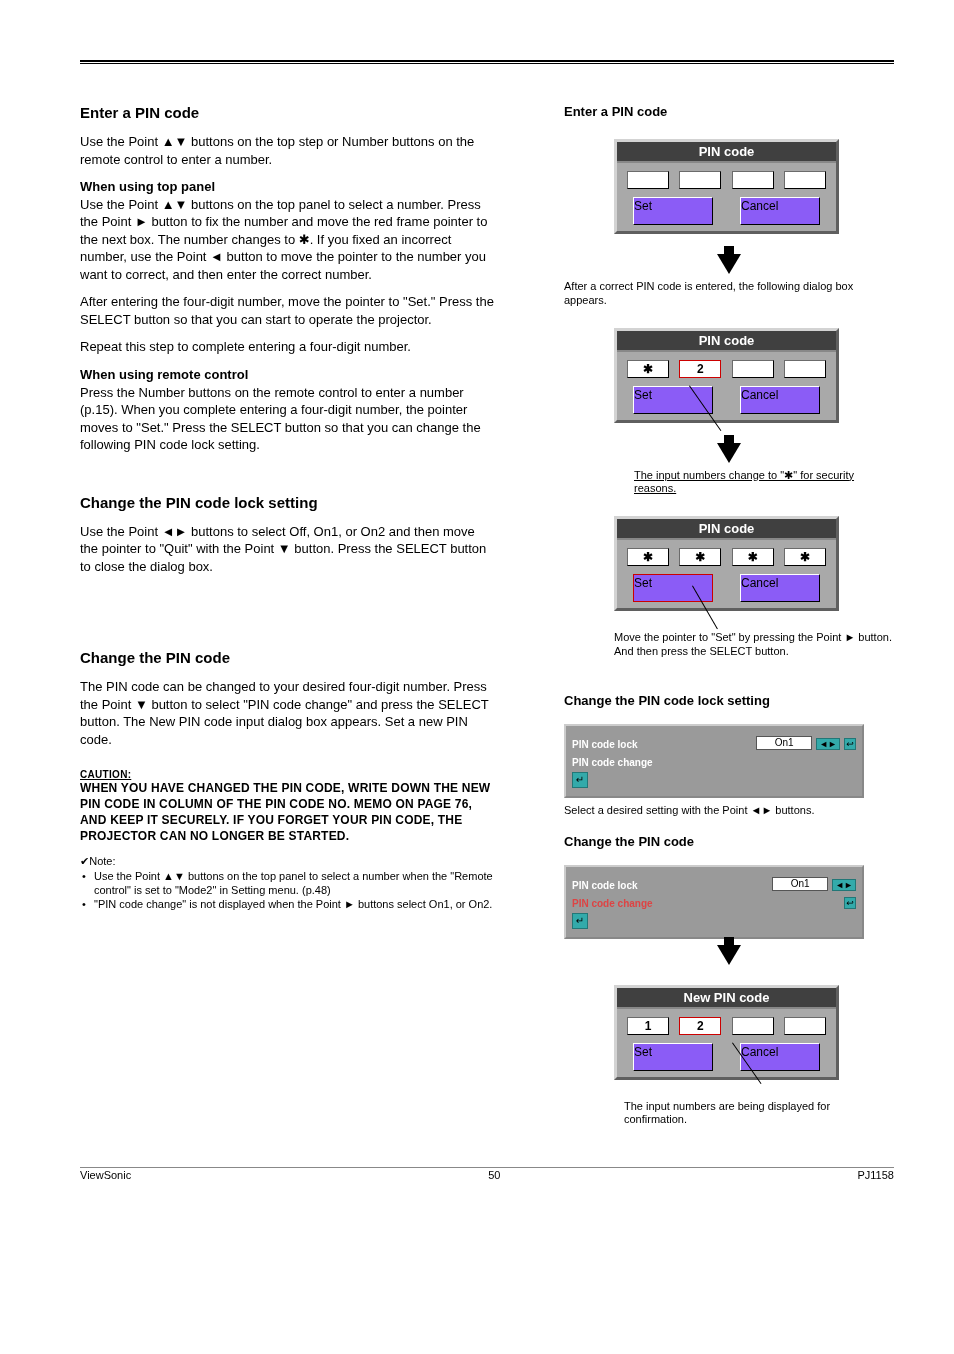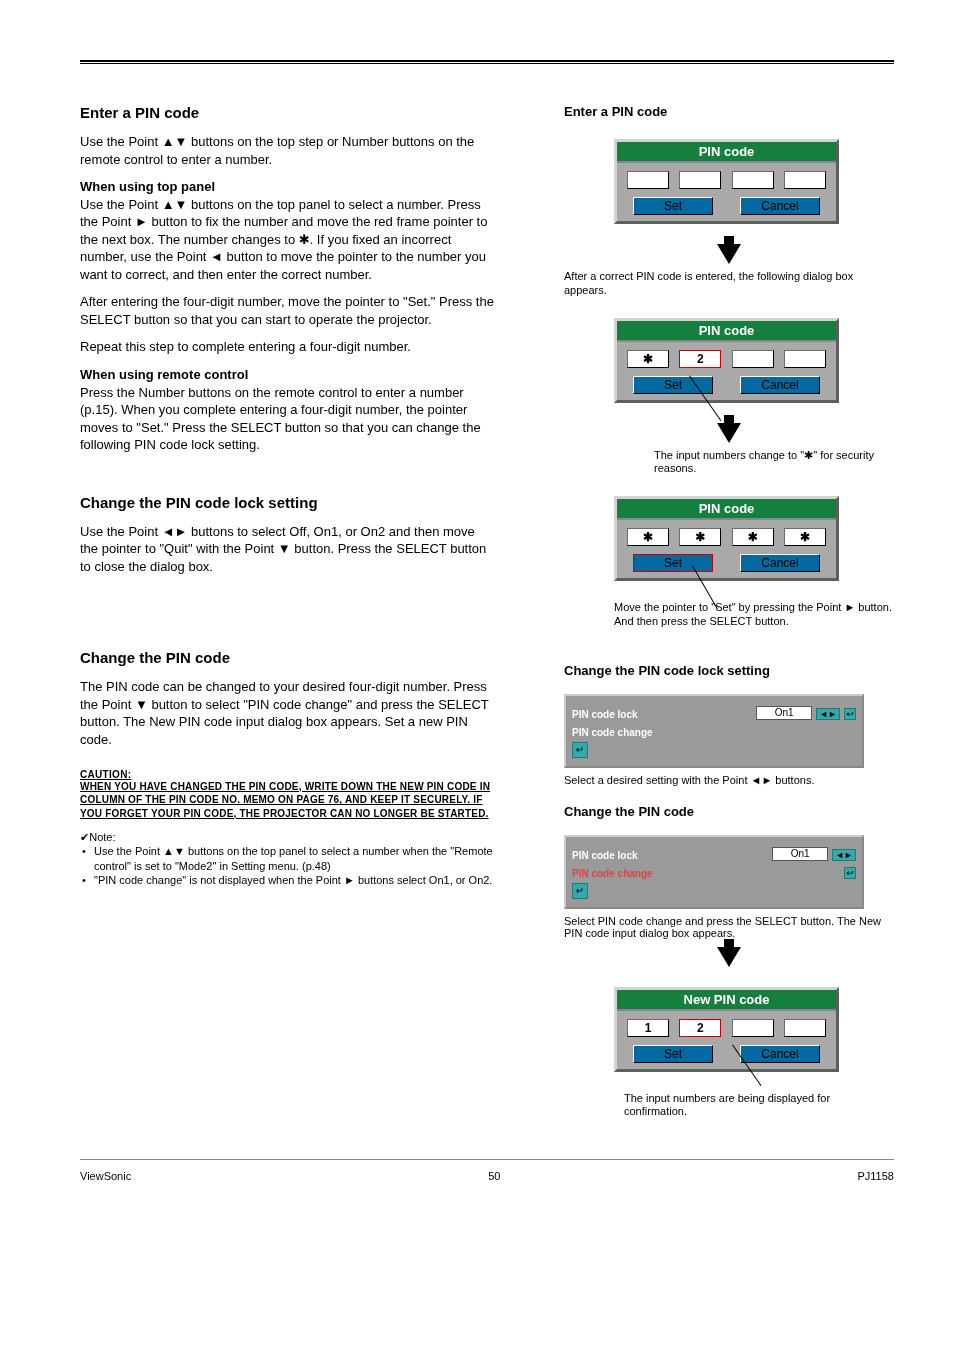--- a/index.html
+++ b/index.html
@@ -15,39 +15,39 @@
   .para { font-size: 13px; line-height: 1.35; margin-bottom: 10px; }
   .note { font-size: 11px; line-height: 1.3; margin-top: 6px; }
   .note ul { list-style: none; padding: 0; }
   .note li { padding-left: 14px; position: relative; }
   .note li::before { content: "•"; position: absolute; left: 2px; top: 0; }
   .caution-head { font-weight: bold; font-size: 10px; margin-top: 20px; letter-spacing: 0.3px; text-decoration: underline; }
   .gap { height: 24px; }
   
   .dlg-wrap { margin: 20px auto; width: 230px; }
   .dlg { width: 225px; background: #a9a9a9; border: 3px solid #a9a9a9; border-top-color:#d3d3d3; border-left-color:#d3d3d3; border-bottom-color:#5f5f5f; border-right-color:#5f5f5f; padding: 6px; }
-  .dlg-title { background: #15803d; color: #fff; text-align: center; font-weight: bold; font-size: 13px; padding: 2px 0; margin: -6px -6px 8px -6px; border-bottom: 2px solid #888; }
+  .dlg-title { background: #404040; color: #fff; text-align: center; font-weight: bold; font-size: 13px; padding: 2px 0; margin: -6px -6px 8px -6px; border-bottom: 2px solid #888; }
   .digit-row { display: flex; justify-content: space-between; padding: 0 4px; margin-bottom: 8px; }
   .digit { width: 42px; height: 18px; background: #fff; border: 1px solid #000; border-top-color:#6b6b6b; border-left-color:#6b6b6b; text-align: center; font-size: 12px; line-height: 16px; font-weight: bold; }
   .btn-row { display: flex; justify-content: space-between; padding: 0 10px; }
-  .dlg-btn { width: 80px; height: 18px; background: #0369a1; border: 1px solid #000; border-top-color:#fff; border-left-color:#fff; text-align: center; font-size: 12px; line-height: 16px; }
+  .dlg-btn { width: 80px; height: 28px; background: #8b5cf6; border: 1px solid #000; border-top-color:#fff; border-left-color:#fff; font-size: 12px; line-height: 16px; }
   .arrow-down { width: 0; height: 0; border-left: 12px solid transparent; border-right: 12px solid transparent; border-top: 20px solid #000; margin: 6px auto; position: relative; }
   .arrow-down::before { content:""; position:absolute; top:-28px; left:-5px; width:10px; height:12px; background:#000; }
   .callout { font-size: 11px; line-height: 1.25; margin: 4px 0 10px 0; }
   
   .menu-box { width: 300px; background: #9a9a9a; border: 2px solid #888; border-top-color:#ccc; border-left-color:#ccc; padding: 6px 6px 8px 6px; margin: 16px 0 6px 0; font-size: 10px; }
   .menu-row { display: flex; align-items: flex-end; height: 18px; }
   .menu-row.sel span.label { color: #c33; }
   .menu-label { color: #fff; font-weight: bold; flex: 0 0 120px; }
   .menu-val { background: #fff; border: 1px solid #555; width: 56px; height: 14px; text-align: center; font-size: 10px; line-height: 12px; margin-left: auto; }
   .menu-arrows { font-size: 9px; margin-left: 4px; color:#000; background:#3aa; padding:0 2px; border:1px solid #277; }
   .menu-back { width:12px; height:12px; background:#3aa; border:1px solid #277; margin-left:4px; display:flex; align-items:center; justify-content:center; font-size:9px; }
   .menu-quit { width:16px; height:16px; background:#3aa; border:1px solid #277; margin-top:4px; display:flex; align-items:center; justify-content:center; font-size:10px; }
   .right-note { font-size:11px; margin:2px 0 8px 0; }
-  .footer { font-size: 11px; border-top: 1px solid #888; margin-top: 30px; padding-top: 10px; display:flex; justify-content:space-between; }
+  .footer { font-size: 11px; border-top: 1px solid #888; margin-top: 30px; padding-top: 1px; display:flex; justify-content:space-between; }
   .dlg-line-anchor { position: relative; }
   .pointer-line { position:absolute; width:1px; height:40px; background:#000; transform-origin: top left; }
 </style>
 </head>
 <body>
 <div class="page">
 
 <div class="hr-top"></div>
 
 <div class="columns">
@@ -70,21 +70,21 @@
 
     <div class="section-head">Change the PIN code lock setting</div>
     <div class="para">Use the Point ◄► buttons to select Off, On1, or On2 and then move the pointer to "Quit" with the Point ▼ button. Press the SELECT button to close the dialog box.</div>
 
     <div class="gap"></div>
 
     <div class="section-head">Change the PIN code</div>
     <div class="para">The PIN code can be changed to your desired four-digit number. Press the Point ▼ button to select "PIN code change" and press the SELECT button. The New PIN code input dialog box appears. Set a new PIN code.</div>
 
     <div class="caution-head">CAUTION:</div>
-    <div class="para" style="font-size:10px; font-weight:bold; letter-spacing:0.2px;text-decoration:underline;">WHEN YOU HAVE CHANGED THE PIN CODE, WRITE DOWN THE NEW PIN CODE IN COLUMN OF THE PIN CODE NO. MEMO ON PAGE 76, AND KEEP IT SECURELY. IF YOU FORGET YOUR PIN CODE, THE PROJECTOR CAN NO LONGER BE STARTED.</div>
+    <div class="para" style="font-size:12px; font-weight:bold; letter-spacing:0.2px;">WHEN YOU HAVE CHANGED THE PIN CODE, WRITE DOWN THE NEW PIN CODE IN COLUMN OF THE PIN CODE NO. MEMO ON PAGE 76, AND KEEP IT SECURELY. IF YOU FORGET YOUR PIN CODE, THE PROJECTOR CAN NO LONGER BE STARTED.</div>
 
     <div class="note">
       <div>✔Note:</div>
       <ul>
         <li>Use the Point ▲▼ buttons on the top panel to select a number when the "Remote control" is set to "Mode2" in Setting menu. (p.48)</li>
         <li>"PIN code change" is not displayed when the Point ► buttons select On1, or On2.</li>
       </ul>
     </div>
 
   </div>
@@ -121,21 +121,21 @@
           <div class="digit"></div>
         </div>
         <div class="btn-row">
           <div class="dlg-btn">Set</div>
           <div class="dlg-btn">Cancel</div>
         </div>
       </div>
       <div class="pointer-line" style="top:58px; left:75px; transform: rotate(-35deg); height:55px;"></div>
     </div>
     <div class="arrow-down"></div>
-    <div class="callout" style="margin-left:90px;">The input numbers change to "✱" for security reasons.</div>
+    <div class="callout" style="margin-left:70px;text-decoration:underline;">The input numbers change to "✱" for security reasons.</div>
 
     <div class="dlg-wrap dlg-line-anchor">
       <div class="dlg">
         <div class="dlg-title">PIN code</div>
         <div class="digit-row">
           <div class="digit">✱</div>
           <div class="digit">✱</div>
           <div class="digit">✱</div>
           <div class="digit">✱</div>
         </div>
@@ -172,21 +172,20 @@
         <span class="menu-label">PIN code lock</span>
         <span class="menu-val">On1</span>
         <span class="menu-arrows">◄►</span>
       </div>
       <div class="menu-row sel">
         <span class="menu-label label" style="color:#d44;">PIN code change</span>
         <span style="margin-left:auto;" class="menu-back">↩</span>
       </div>
       <div class="menu-quit">↵</div>
     </div>
-    <div class="right-note">Select PIN code change and press the SELECT button. The New PIN code input dialog box appears.</div>
 
     <div class="arrow-down"></div>
 
     <div class="dlg-wrap dlg-line-anchor">
       <div class="dlg">
         <div class="dlg-title">New PIN code</div>
         <div class="digit-row">
           <div class="digit">1</div>
           <div class="digit" style="border-color:#c00;">2</div>
           <div class="digit"></div>

